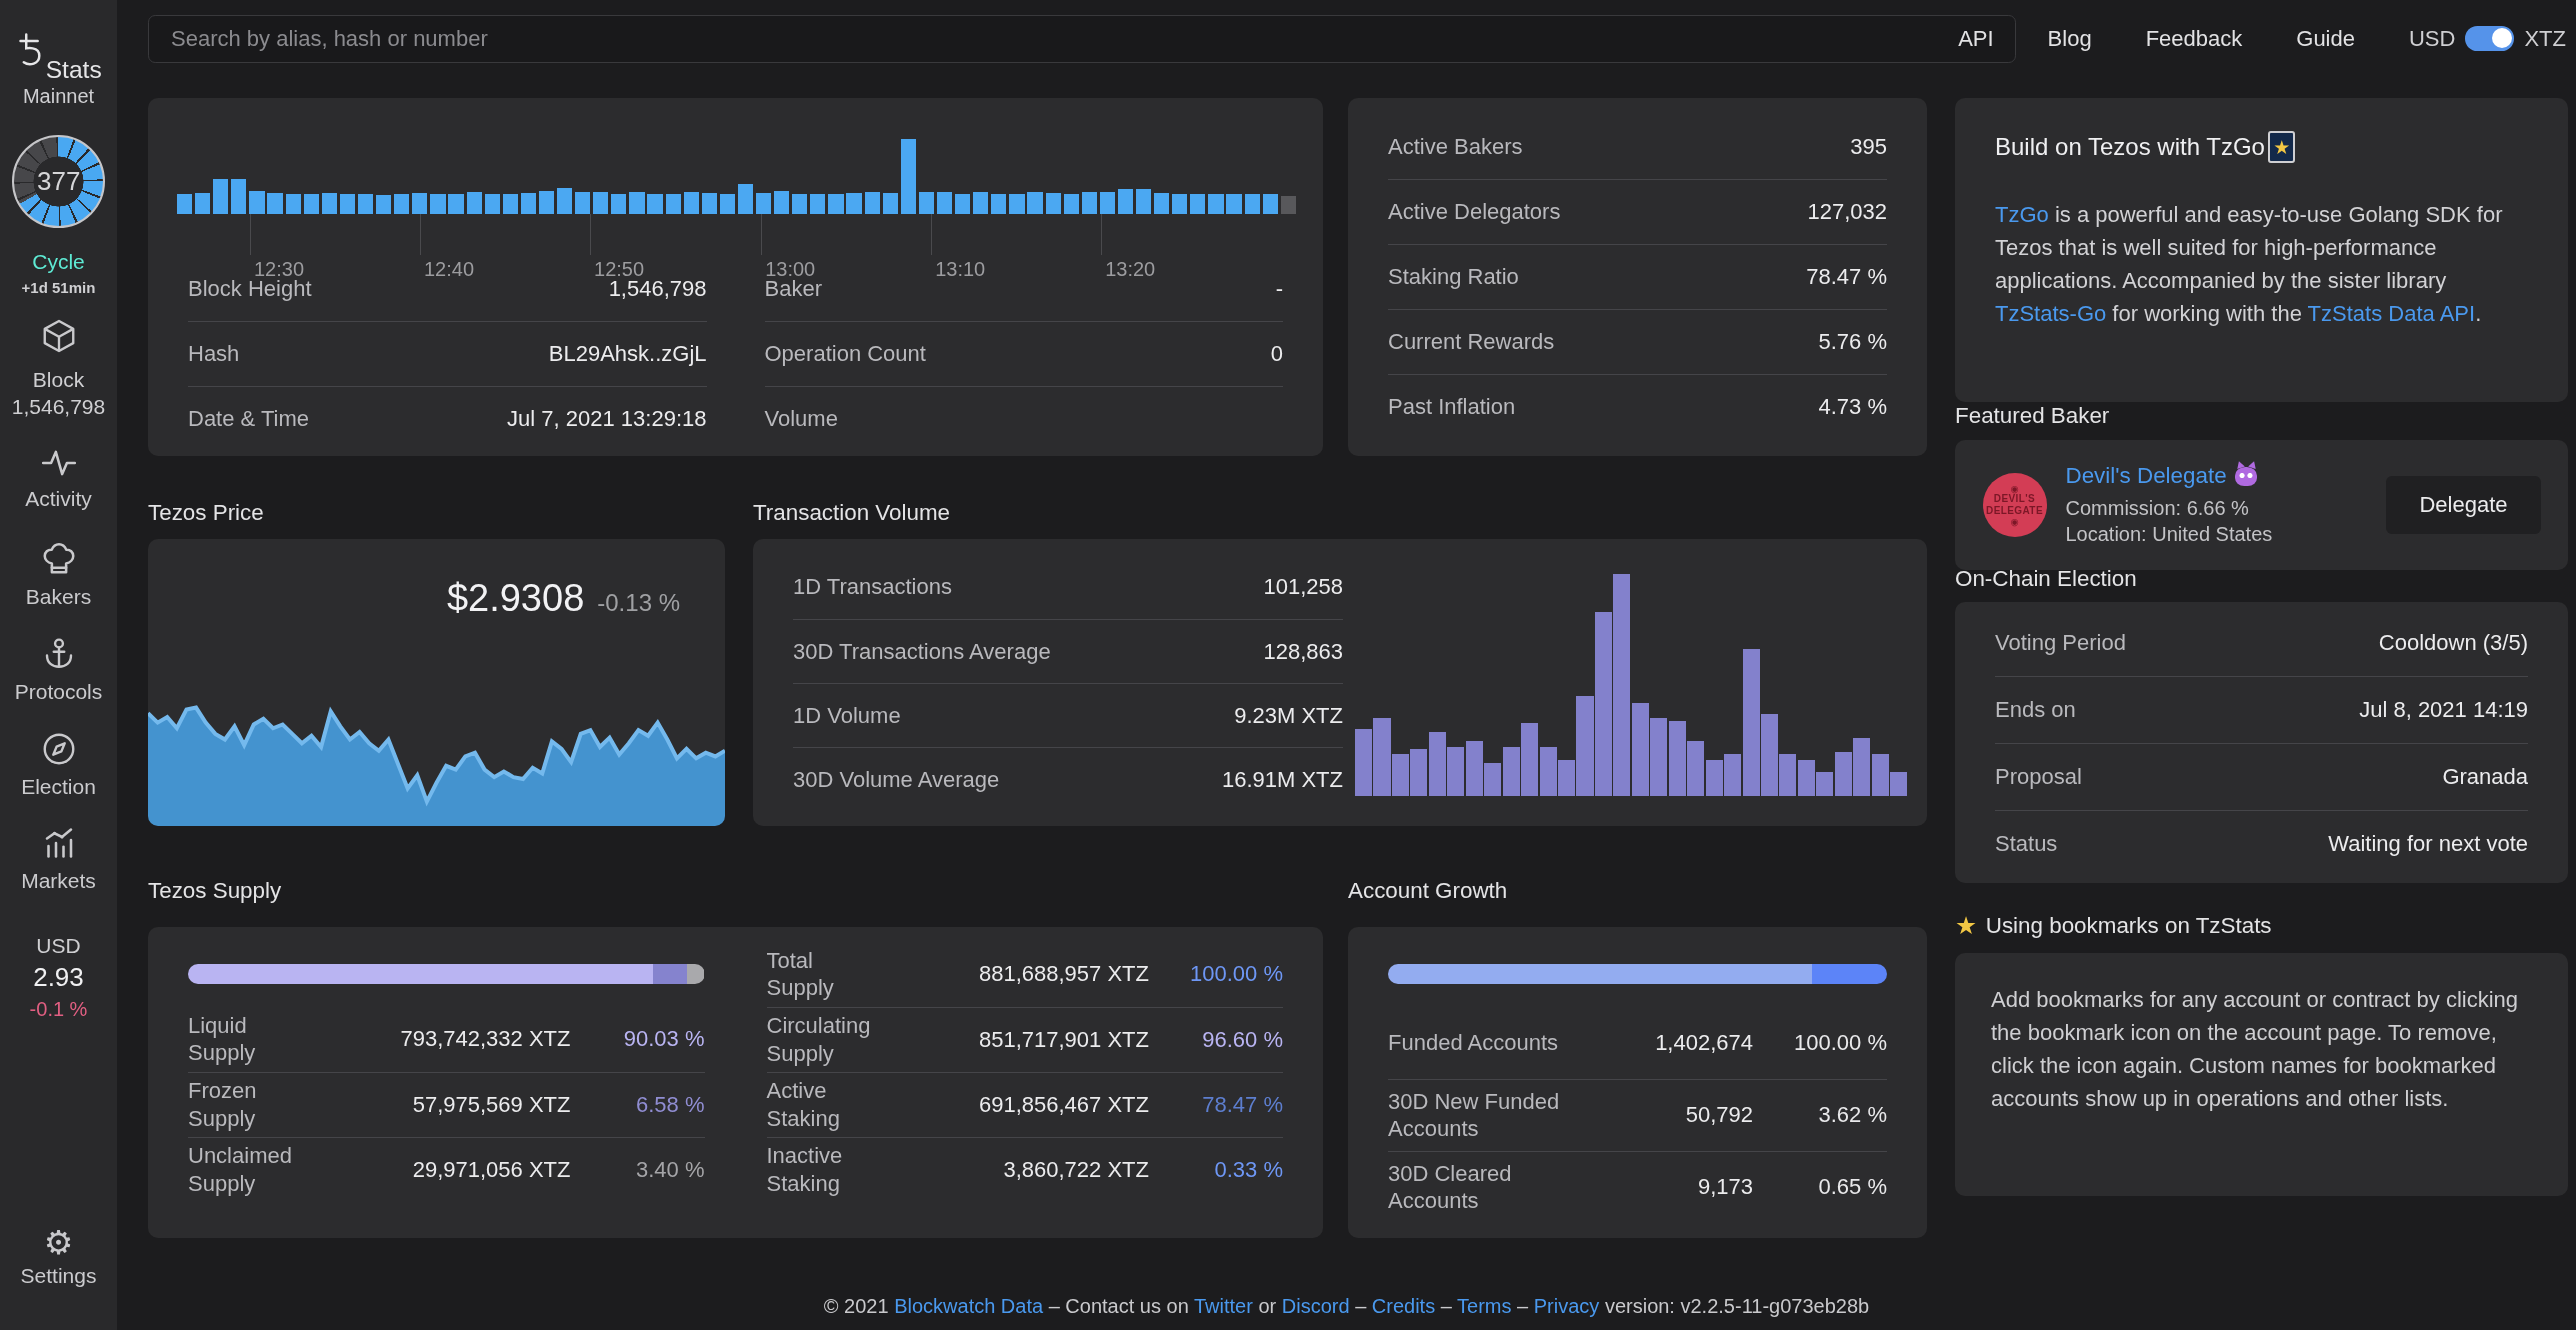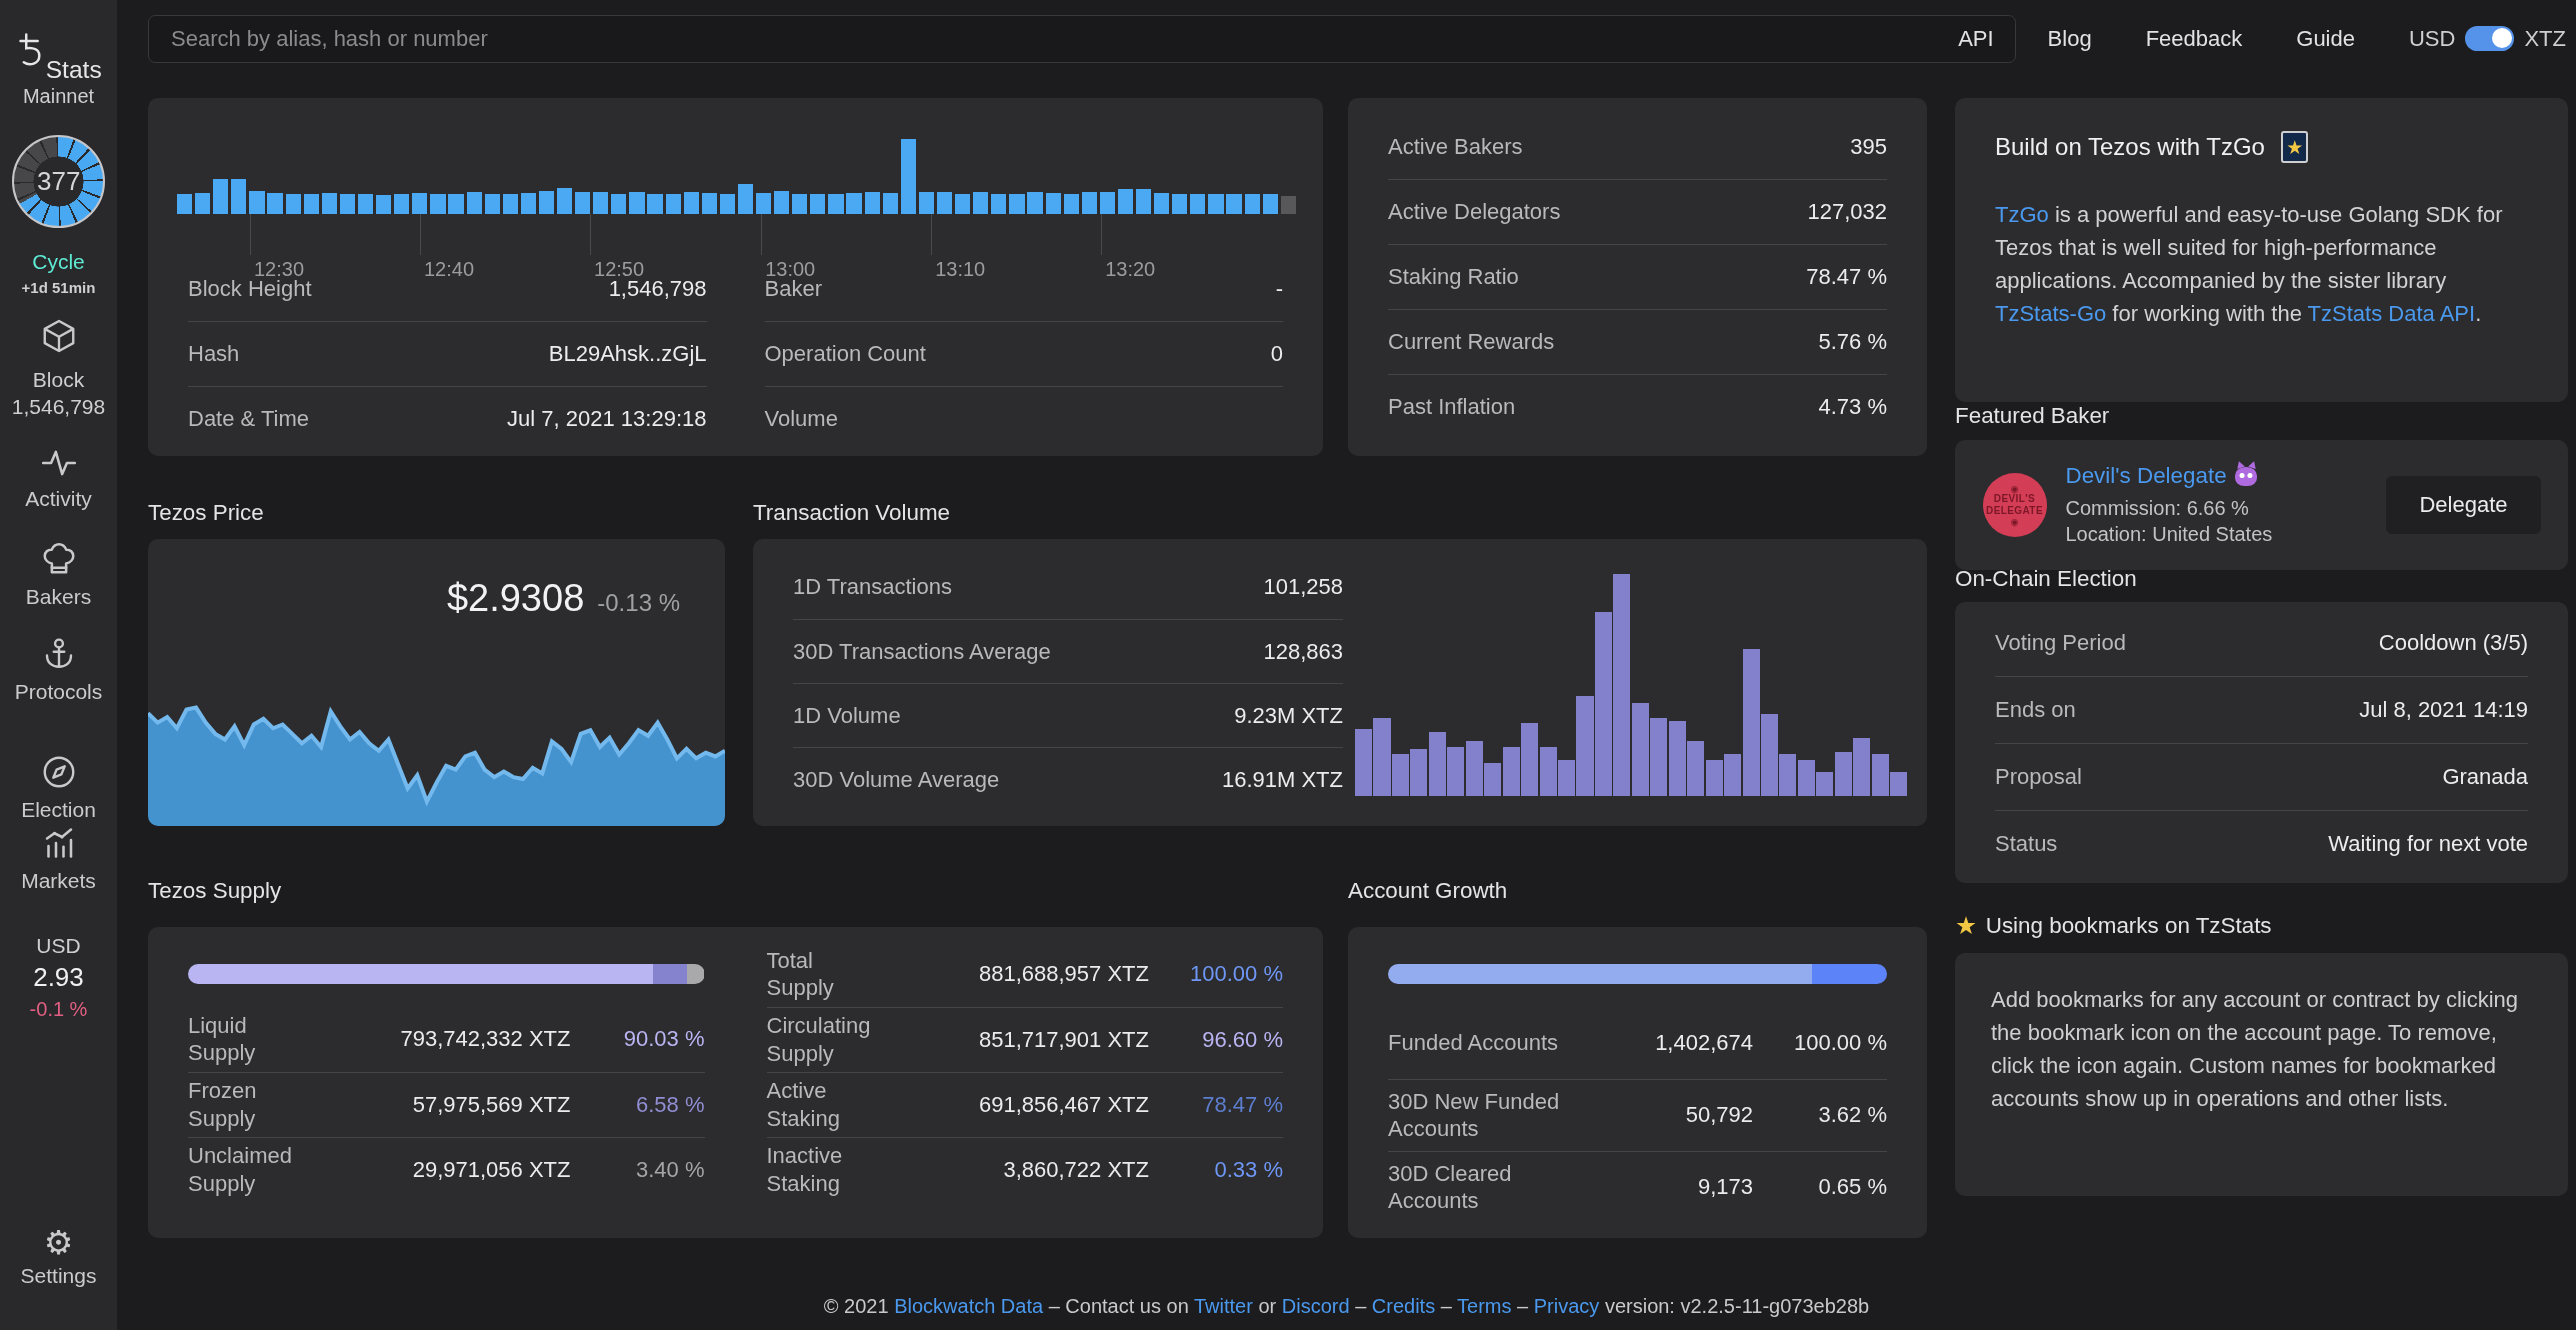--- a/index.html
+++ b/index.html
@@ -103,21 +103,21 @@
   .srow .val.w-360 { min-width:261px; }
 
   
   #growth-title { left:1348px; top:878px; }
   #growth-card { left:1348px; top:927px; width:579px; height:311px; padding:14.5px 40px; }
   #growth-card .srow { height:72px; }
   #growth-card .srow .val { min-width:167px; }
 
   
   #tzgo-card { left:1955px; top:98px; width:613px; height:304px; padding:33px 40px; }
-  .tzgo-title { font-size:24px; color:#f0f0f2; display:flex; align-items:center; gap:16px; }
+  .tzgo-title { font-size:24px; color:#f0f0f2; display:flex; align-items:center; gap:3px; }
   .framed-star { display:inline-flex; width:27.5px; height:32px; border:2.2px solid #cfcfd2; background:#13294a; align-items:center; justify-content:center; font-size:19px; color:#f2c744; border-radius:2.9px; }
   .tzgo-body { margin-top:35px; font-size:22px; line-height:33px; color:#d2d2d5; }
 
   #fb-title { left:1955px; top:403px; }
   #fb-card { left:1955px; top:440px; width:613px; height:130px; display:flex; align-items:center; padding:0 27.5px; }
   .avatar { width:64px; height:64px; border-radius:50%; background:#d5males; }
   .avatar { background:#d33d55; display:flex; flex-direction:column; align-items:center; justify-content:center; color:#7c1727; flex:none; }
   .avatar .eye { font-size:9.4px; line-height:9.4px; }
   .avatar .at { font-size:10px; font-weight:bold; line-height:11.6px; letter-spacing:0.4px; }
   .fb-info { flex:1; margin-left:19px; }
@@ -198,21 +198,21 @@
       <span>
         <svg width="38" height="36" viewBox="0 0 24 24" fill="none" stroke="#c9c9cc" stroke-width="1.6" stroke-linecap="round" stroke-linejoin="round">
           <circle cx="12" cy="5" r="2.6"></circle>
             <path d="M12 7.6 V20"></path>
           <path d="M4 13 c0 5 3.5 7.5 8 7.5 s8-2.5 8-7.5"></path>
             <path d="M8.5 10.5 h7"></path>
         </svg>
       </span>
       <span class="nlabel">Protocols</span>
     </div>
-    <div class="nav-item" style="top:754px">
+    <div class="nav-item" style="top:731px">
       <span>
         <svg width="38" height="36" viewBox="0 0 24 24" fill="none" stroke="#c9c9cc" stroke-width="1.6" stroke-linejoin="round">
           <circle cx="12" cy="12" r="9.5"></circle>
           <path d="M15.8 8.2 l-2.2 5.4 -5.4 2.2 2.2-5.4 Z"></path>
         </svg>
       </span>
       <span class="nlabel">Election</span>
     </div>
     <div class="nav-item" style="top:825px">
       <span>

